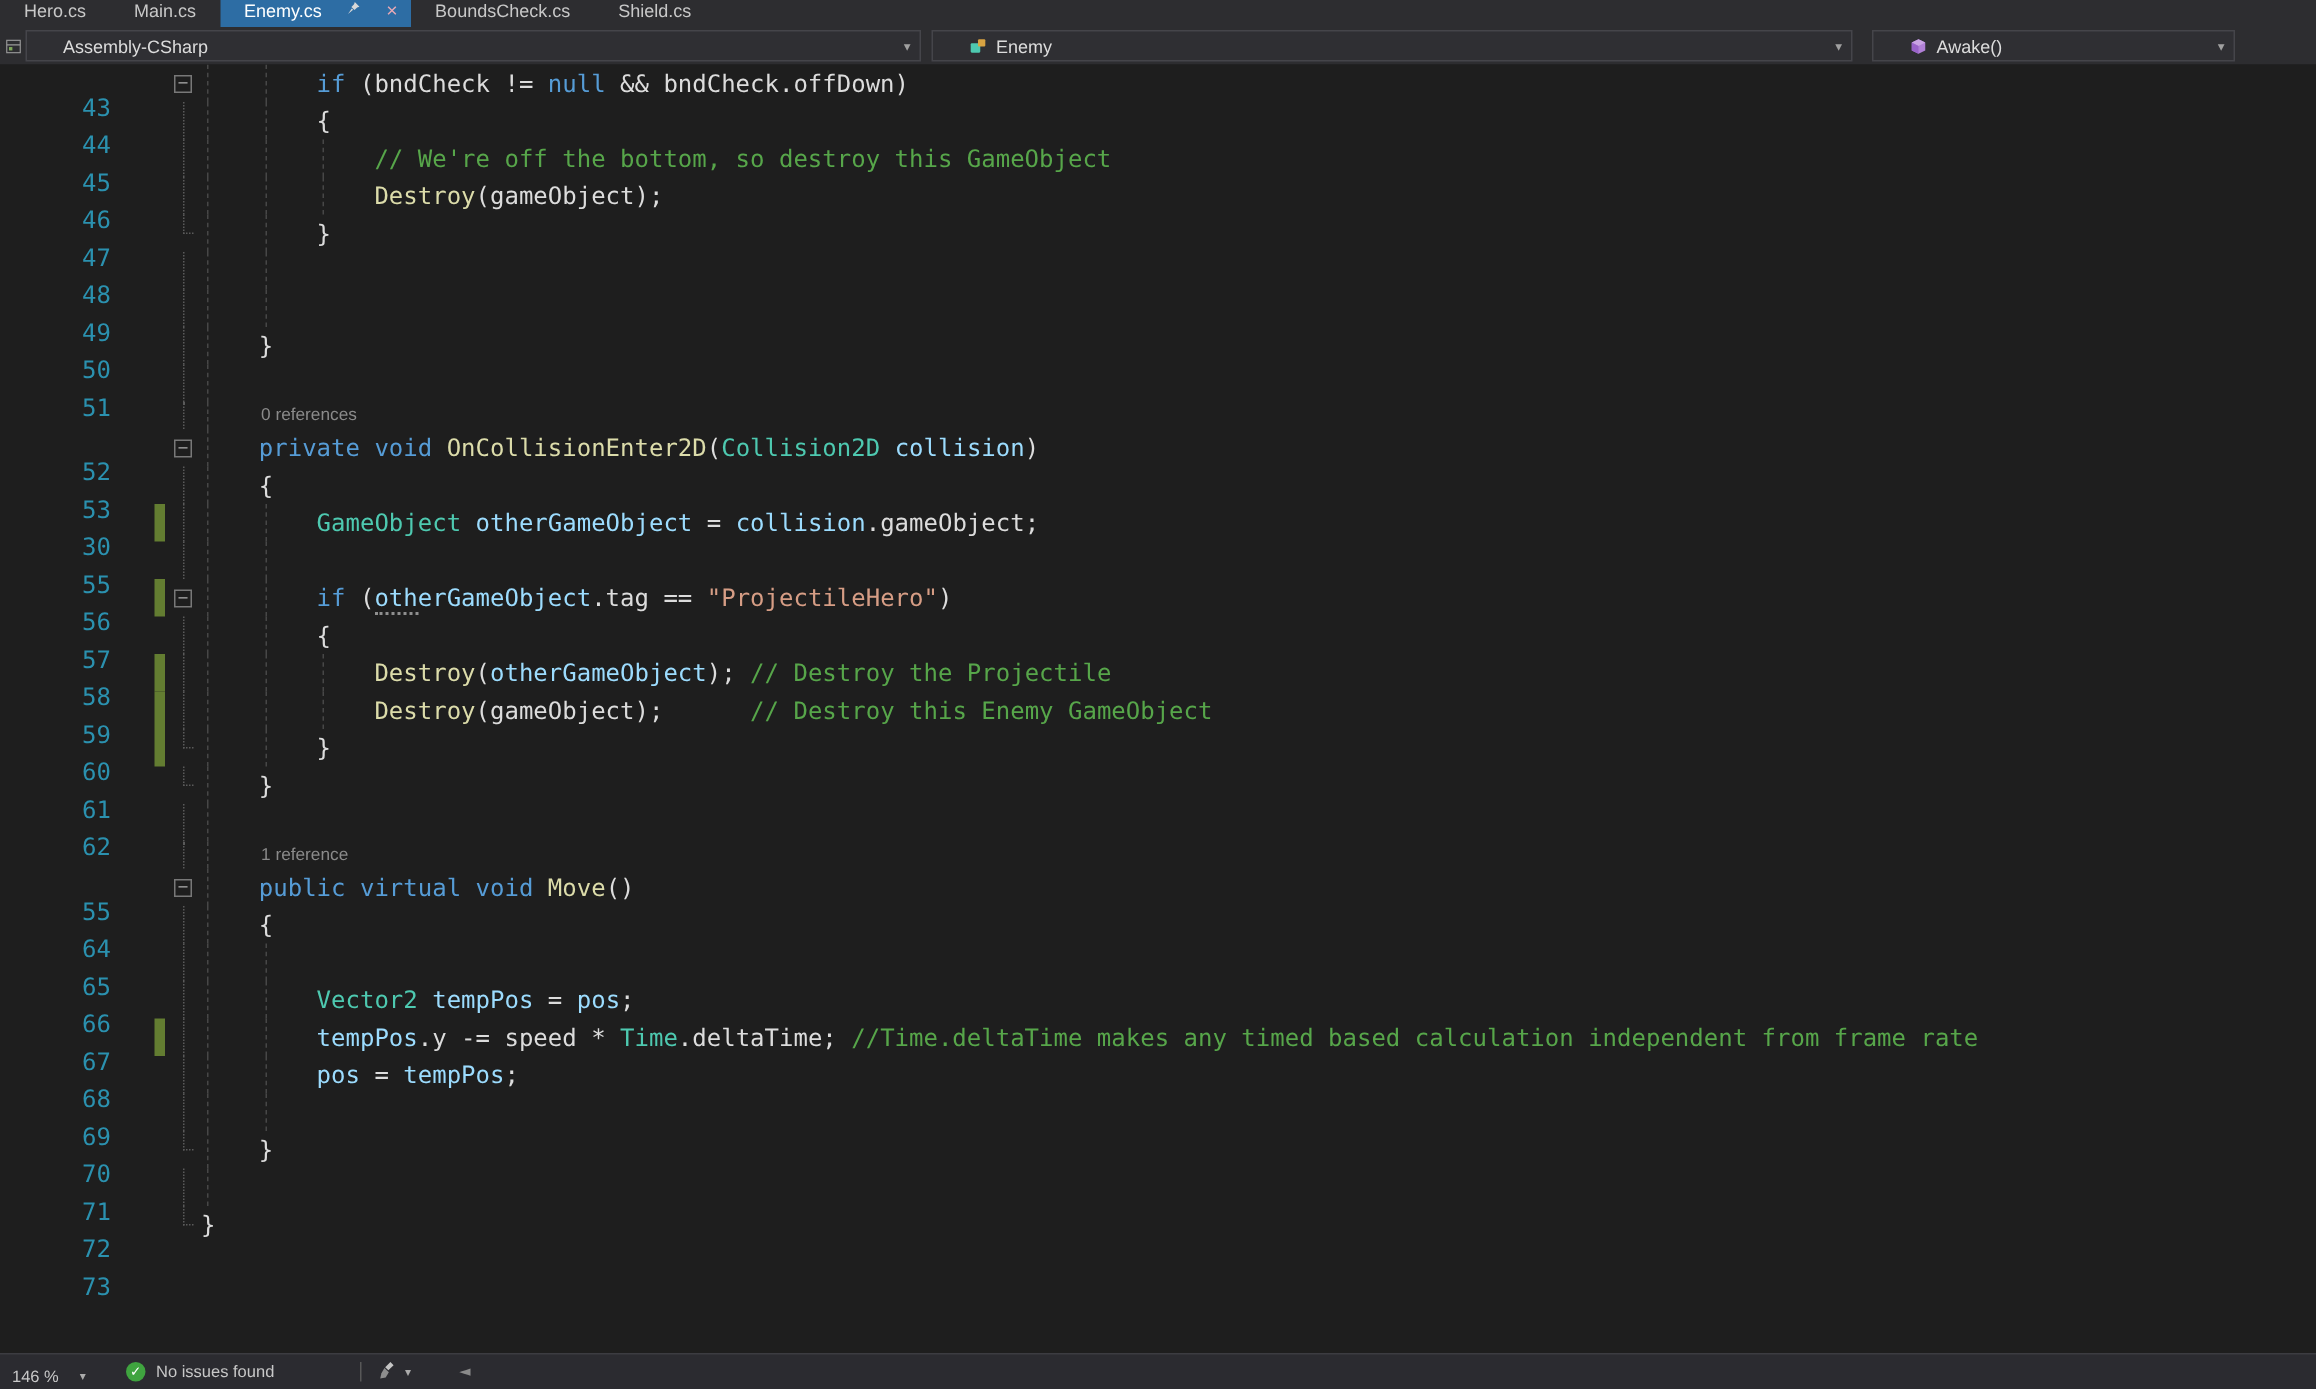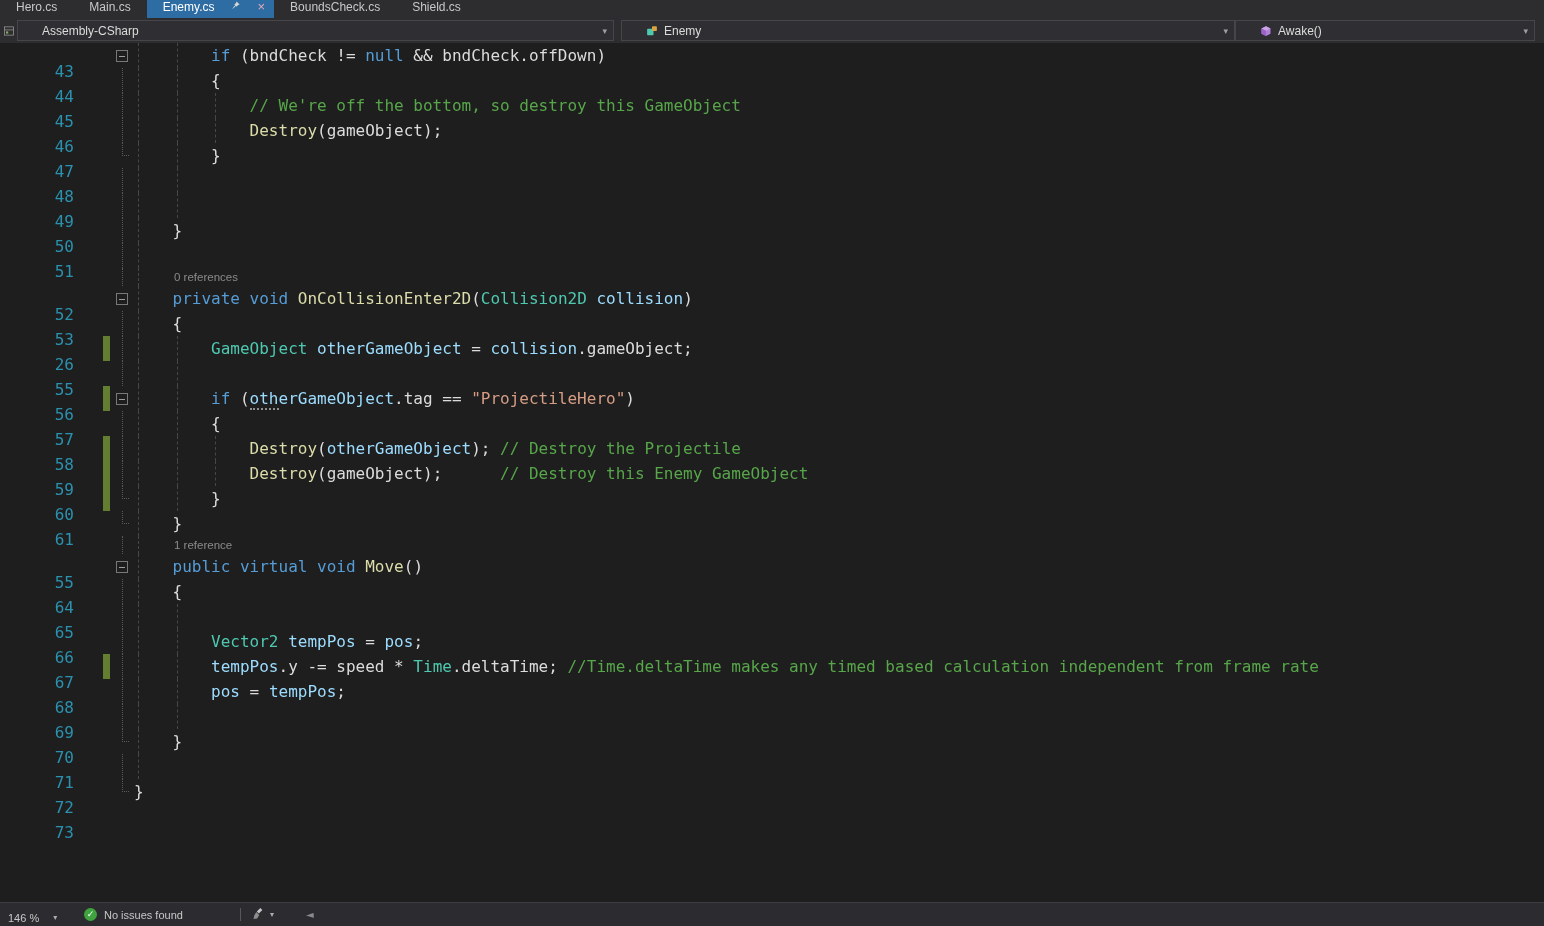--- a/index.html
+++ b/index.html
@@ -14,21 +14,21 @@
   .tab .close{font-size:13px;line-height:1;color:#E8A9B5}
 
   
   .navbar{position:absolute;top:18px;left:0;right:0;height:25px;background:#2D2D30;display:flex;align-items:center}
   .proj-icon{margin:0 2px 0 3px;display:flex}
   .combo{height:21px;border:1px solid #45454A;background:#2F2F33;display:flex;align-items:center;font-size:12px;color:#DCDCDC;padding:0 24px;position:relative;white-space:nowrap}
   .combo .arrow{position:absolute;right:6px;color:#A0A0A0;font-size:9px}
   .combo .ico{margin-right:6px;display:flex}
   .combo-project{width:597px}
   .combo-type{width:614px;margin-left:7px}
-  .combo-member{width:300px;margin-left:0}
+  .combo-member{width:242px;margin-left:13px}
 
   
   .editor{position:absolute;top:43px;left:0;right:0;bottom:24px;background:#1E1E1E;overflow:hidden}
   .row{position:relative;height:25px}
   .row.lensrow{height:18px}
   .ln{position:absolute;left:0;top:16px;width:74px;text-align:right;font-family:"DejaVu Sans Mono",monospace;font-size:16px;line-height:25px;color:var(--line-number,#2B91AF)}
   .mark{position:absolute;left:103px;width:7px;top:0;bottom:0;background:var(--change-mark,#637D31)}
   .fold-box{position:absolute;left:116px;top:7px;width:12px;height:12px;border:1px solid #787878;color:#C5C5C5;font:10px/10px "DejaVu Sans Mono",monospace;text-align:center;background:#1E1E1E;z-index:3}
   .fold-line{position:absolute;left:122px;top:0;bottom:0;width:0;border-left:1px dotted #5A5A5A}
   .fold-end{position:absolute;left:122px;top:0;width:7px;height:13px;border-left:1px dotted #5A5A5A;border-bottom:1px dotted #5A5A5A}
@@ -196,21 +196,21 @@
       </div>
       <div class="row">
         <div class="guide" style="left: 138px;"></div>
         <div class="ln">53</div>
         <div class="fold-line"></div>
         <div class="code"><span class="txt">    {</span></div>
       </div>
       <div class="row">
         <div class="guide" style="left: 138px;"></div>
         <div class="guide" style="left: 176.532px;"></div>
-        <div class="ln">26</div>
+        <div class="ln">30</div>
         <div class="mark"></div>
         <div class="fold-line"></div>
         <div class="code"><span class="txt">        </span><span class="type">GameObject</span><span class="txt"> </span><span class="var">otherGameObject</span><span class="txt"> = </span><span class="var">collision</span><span class="txt">.gameObject;</span></div>
       </div>
       <div class="row">
         <div class="guide" style="left: 138px;"></div>
         <div class="guide" style="left: 176.532px;"></div>
         <div class="ln">55</div>
         <div class="fold-line"></div>
         <div class="code"></div>
@@ -254,20 +254,26 @@
         <div class="ln">60</div>
         <div class="mark"></div>
         <div class="fold-end"></div>
         <div class="code"><span class="txt">        }</span></div>
       </div>
       <div class="row">
         <div class="guide" style="left: 138px;"></div>
         <div class="ln">61</div>
         <div class="fold-end"></div>
         <div class="code"><span class="txt">    }</span></div>
+      </div>
+      <div class="row">
+        <div class="guide" style="left: 138px;"></div>
+        <div class="ln">62</div>
+        <div class="fold-line"></div>
+        <div class="code"></div>
       </div>
       <div class="row lensrow">
         <div class="guide" style="left: 138px;"></div>
         <div class="fold-line"></div>
         <div class="code lens">1 reference</div>
       </div>
       <div class="row">
         <div class="guide" style="left: 138px;"></div>
         <div class="ln">55</div>
         <div class="fold-box">–</div>

